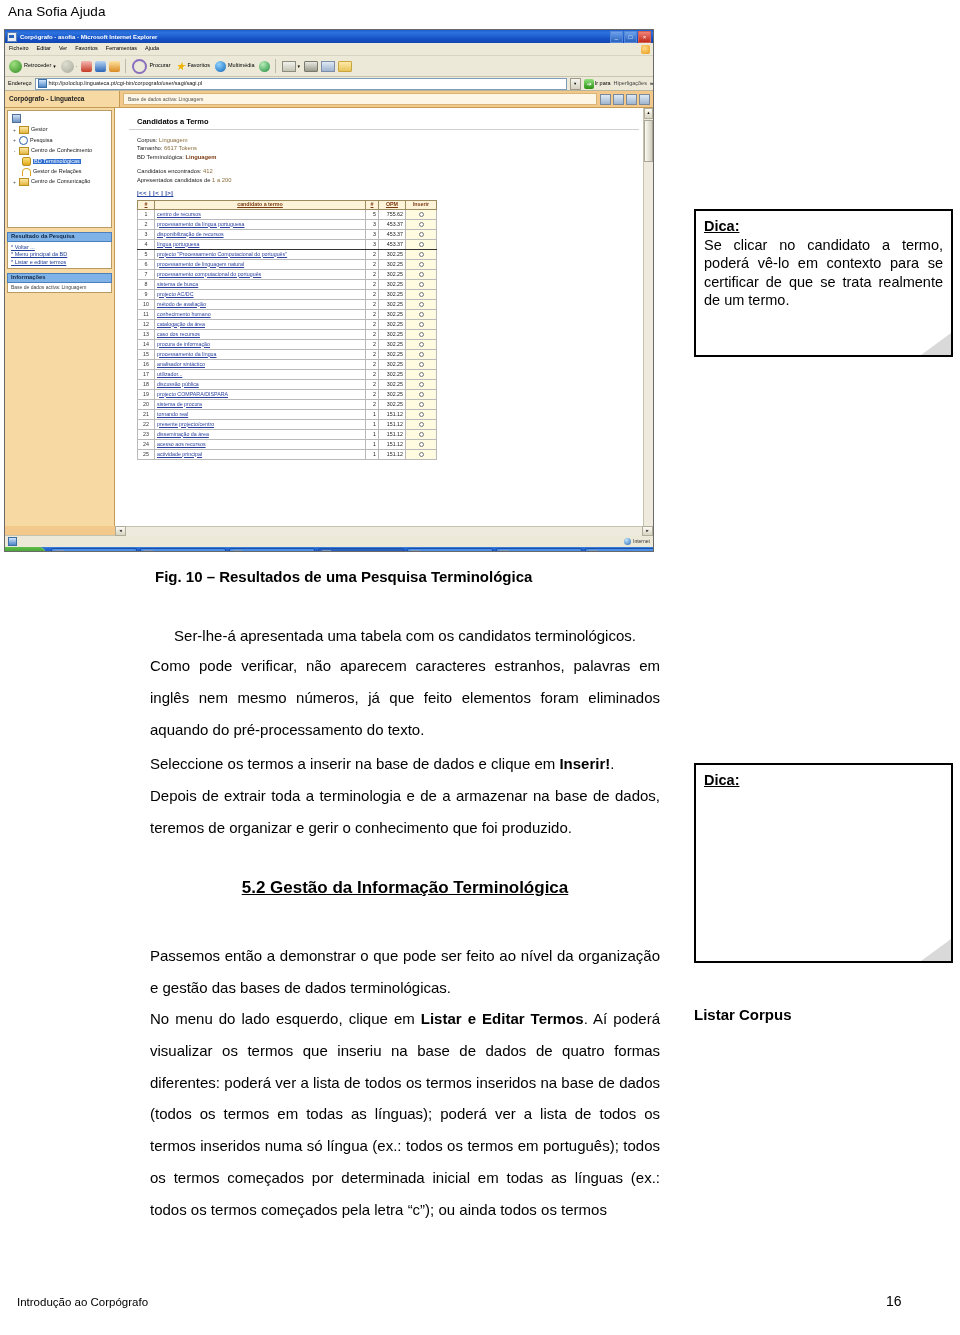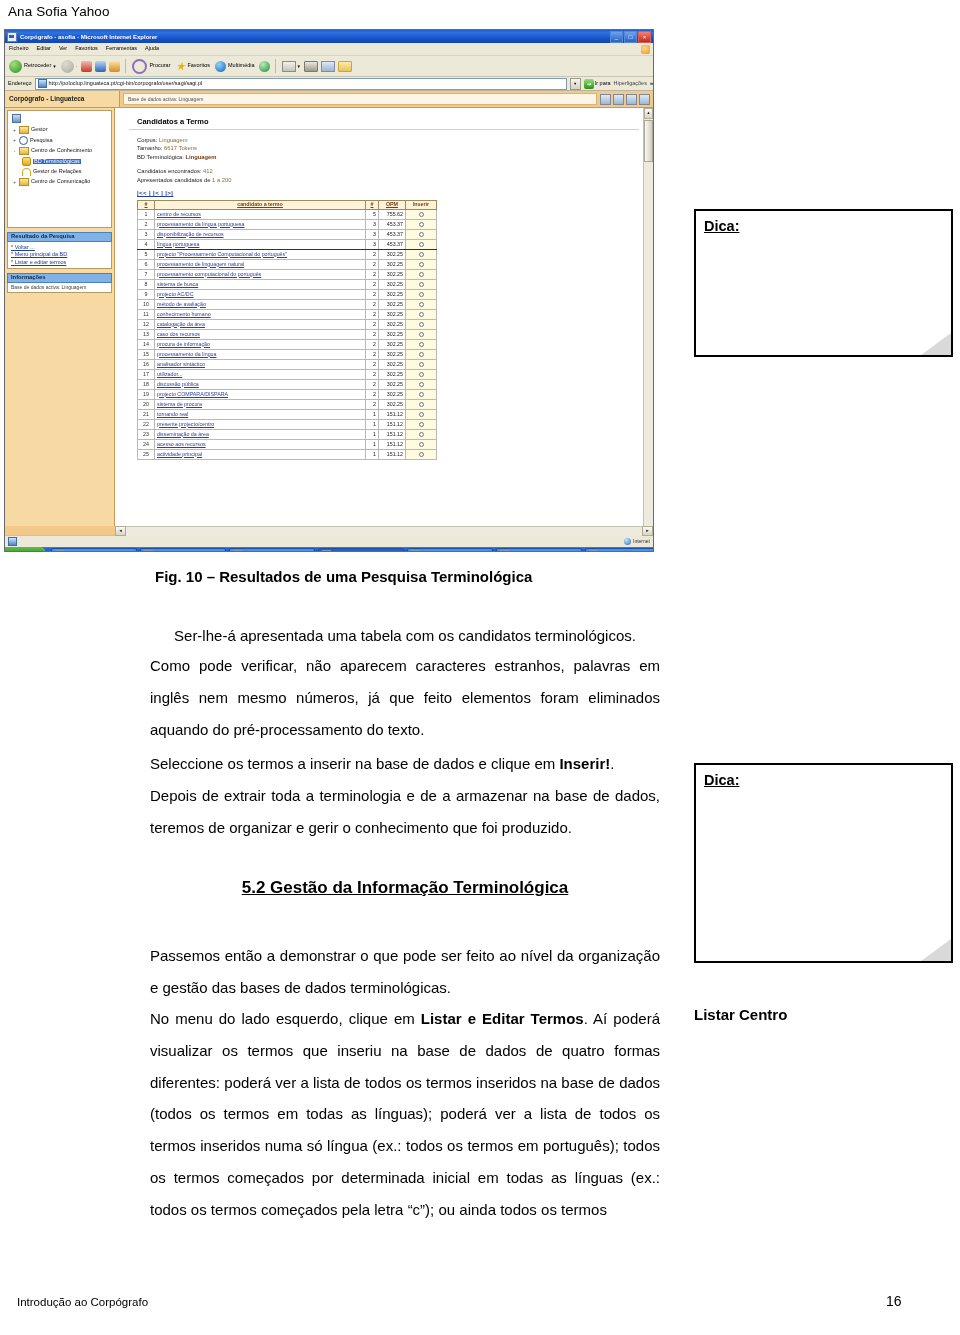--- a/index.html
+++ b/index.html
@@ -298,21 +298,21 @@
   .footer-left{
     position:absolute; left:17px; top:1296px; font-size:11.5px;
   }
   .footer-right{
     position:absolute; left:886px; top:1293px; font-size:14px;
   }
 </style>
 </head>
 <body>
 
-<div class="page-header">Ana Sofia Yahoo</div>
+<div class="page-header">Ana Sofia Ajuda</div>
 
 <div class="screenshot">
 
   <div class="ie-titlebar">
     <span class="app-ico"></span>
     <span class="ie-title-text">Corpógrafo - asofia - Microsoft Internet Explorer</span>
     <span class="ie-winbtns">
       <span>_</span>
       <span>□</span>
       <span class="close">×</span>
@@ -716,20 +716,21 @@
         </div>
     </div>
 
   </div>
 </div>
 
 <div class="callout" style="left:694px; top:209px; width:259px; height:148px;">
   <div>
     <span class="c-h">Dica:</span>
   </div>
+  <div>Se clicar no candidato a termo, poderá vê-lo em contexto para se certificar de que se trata realmente de um termo.</div>
   <div class="fold-tri"></div>
 </div>
 
 <div class="callout" style="left:694px; top:763px; width:259px; height:200px;">
   <div>
     <span class="c-h">Dica:</span>
   </div>
   <div class="fold-tri"></div>
 </div>
 
@@ -742,16 +743,16 @@
 <div class="para" style="top:748px;"><span>Seleccione os termos a inserir na base de dados e clique em </span><b>Inserir!</b><span>.</span></div>
 
 <div class="para" style="top:780px;">Depois de extrair toda a terminologia e de a armazenar na base de dados, teremos de organizar e gerir o conhecimento que foi produzido.</div>
 
 <div class="sec-head" style="top:878px;">5.2 Gestão da Informação Terminológica</div>
 
 <div class="para" style="top:940px;">Passemos então a demonstrar o que pode ser feito ao nível da organização e gestão das bases de dados terminológicas.</div>
 
 <div class="para" style="top:1003px;"><span>No menu do lado esquerdo, clique em </span><b>Listar e Editar Termos</b><span>. Aí poderá visualizar os termos que inseriu na base de dados de quatro formas diferentes: poderá ver a lista de todos os termos inseridos na base de dados (todos os termos em todas as línguas); poderá ver a lista de todos os termos inseridos numa só língua (ex.: todos os termos em português); todos os termos começados por determinada inicial em todas as línguas (ex.: todos os termos começados pela letra “c”); ou ainda todos os termos</span></div>
 
-<div class="side-label">Listar Centro</div>
+<div class="side-label">Listar Corpus</div>
 
 <div class="footer-left">Introdução ao Corpógrafo</div>
 <div class="footer-right">16</div>
 
 </body></html>

